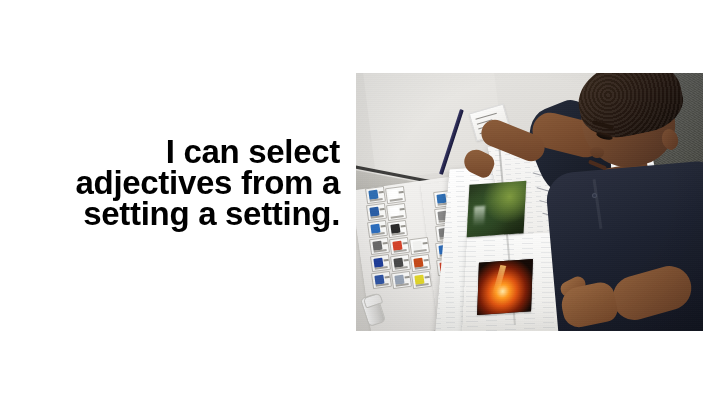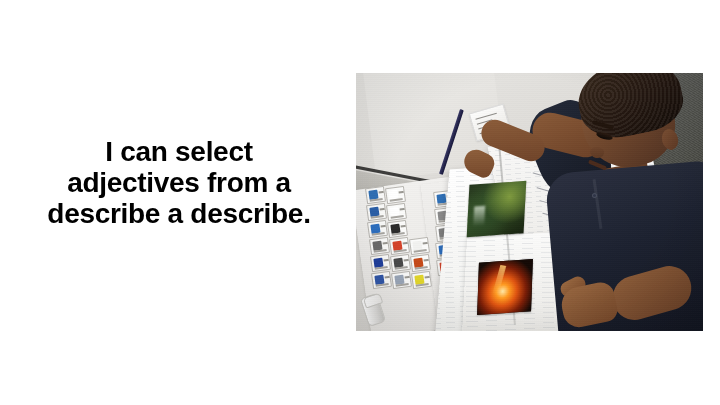--- a/index.html
+++ b/index.html
@@ -14,24 +14,24 @@
     position: relative;
     width: 720px; height: 405px;
     background: #ffffff;
   }
 
   
   #objective {
     position: absolute;
     left: 18px; top: 136px;
     width: 322px;
-    text-align: center;
+    text-align: right;
     color: #000000;
     font-weight: bold;
-    font-size: 28px;
+    font-size: 33px;
     line-height: 31px;
     letter-spacing: -0.3px;
   }
   #objective .ln { display: block; white-space: nowrap; }
 
   
   #photo {
     position: absolute;
     left: 356px; top: 73px;
     width: 347px; height: 258px;
@@ -366,21 +366,21 @@
   }
 </style>
 </head>
 <body>
 
 <div id="slide">
 
   <div id="objective">
     <span class="ln">I can select</span>
     <span class="ln">adjectives from a</span>
-    <span class="ln">describe a describe.</span>
+    <span class="ln">setting a setting.</span>
   </div>
 
   <div id="photo">
 
     <div class="ph carpet"></div>
     <div class="ph carpet-bottom"></div>
 
     <div class="ph desk"></div>
     <div class="ph desk-far"></div>
     <div class="ph desk-side"></div>

